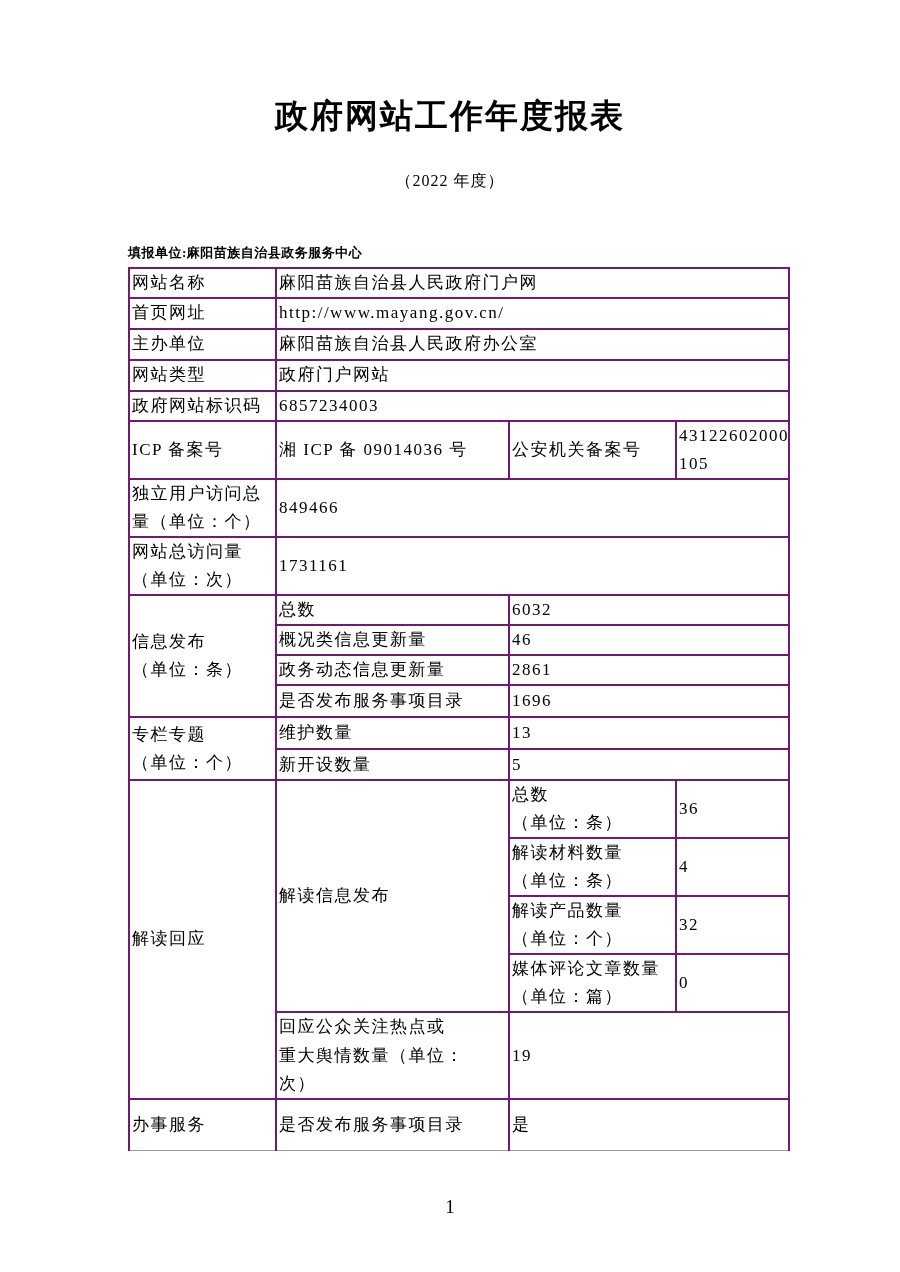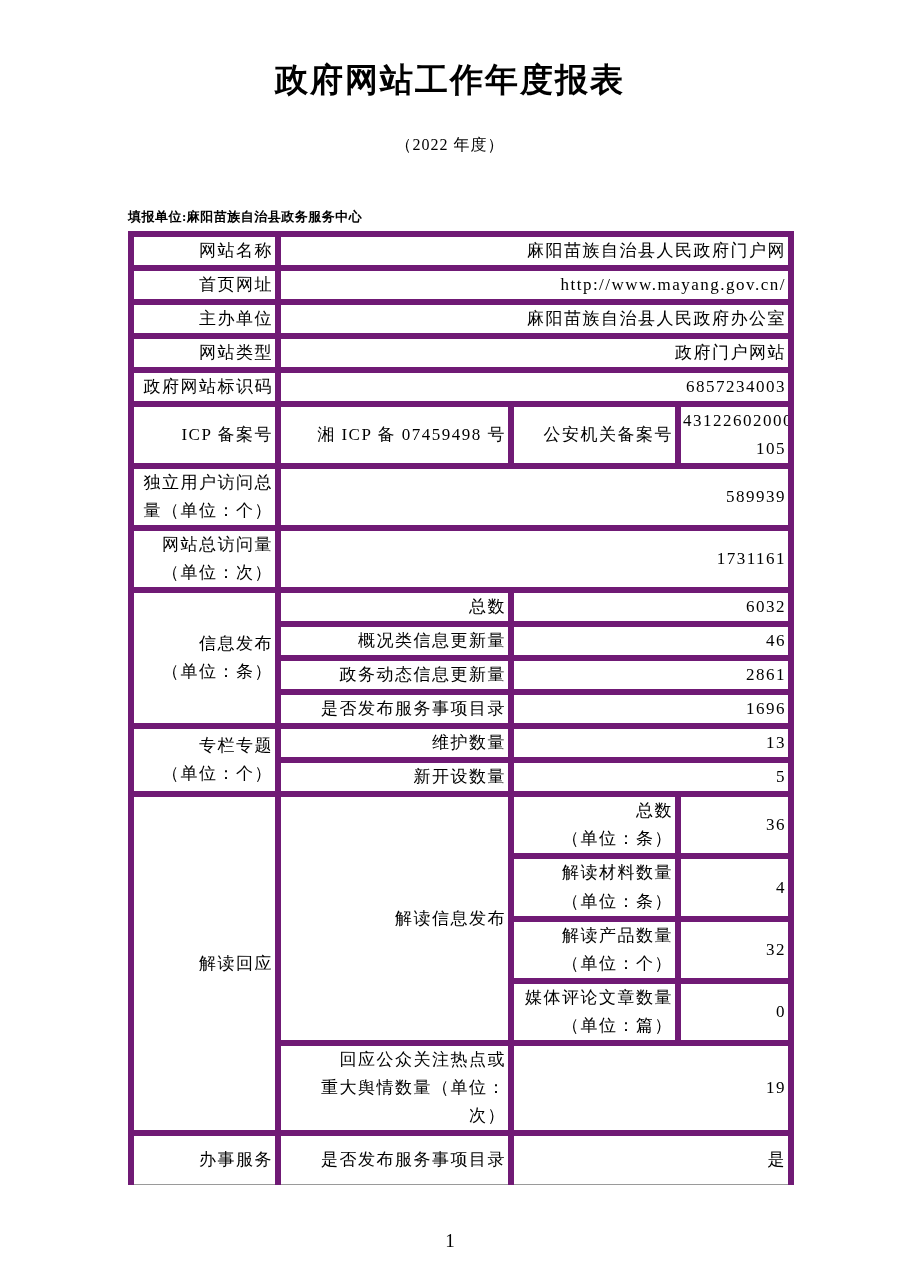--- a/index.html
+++ b/index.html
@@ -12,21 +12,21 @@
     font-family: "Liberation Serif", "DejaVu Serif", serif;
     color: #000;
   }
   .page {
     position: relative;
     width: 900px;
     height: 1272px;
   }
   .doc-title {
     margin: 0;
-    padding-top: 64px;
+    padding-top: 100px;
     text-align: center;
     font-size: 33px;
     font-weight: bold;
     letter-spacing: 2px;
     line-height: 1;
   }
   .subtitle {
     margin-top: 40px;
     text-align: center;
     font-size: 16px;
@@ -40,22 +40,22 @@
     letter-spacing: 0.5px;
     line-height: 1.2;
   }
   table.report {
     border-collapse: collapse;
     table-layout: fixed;
     width: 660px;
     margin: 6px 0 0 128px;
   }
   table.report td {
-    border: 6px solid #701a75;
-    text-align: right;
+    border: 2px solid #701a75;
+    text-align: left;
     vertical-align: middle;
     font-size: 17px;
     letter-spacing: 1.5px;
     line-height: 1.65;
     padding: 0 2px;
     white-space: pre-line;
     overflow: hidden;
   }
   tr.cut td {
     border-bottom: 1px solid #9a9a9a;
@@ -111,30 +111,30 @@
       <td colspan="3">政府门户网站</td>
     </tr>
 
     <tr style="height:29px">
       <td>政府网站标识码</td>
       <td colspan="3">6857234003</td>
     </tr>
 
     <tr style="height:55px">
       <td>ICP 备案号</td>
-      <td>湘 ICP 备 07459498 号</td>
+      <td>湘 ICP 备 09014036 号</td>
       <td>公安机关备案号</td>
       <td>43122602000
 105</td>
     </tr>
 
     <tr style="height:57px">
       <td>独立用户访问总
 量（单位：个）</td>
-      <td colspan="3">589939</td>
+      <td colspan="3">849466</td>
     </tr>
 
     <tr style="height:56px">
       <td>网站总访问量
 （单位：次）</td>
       <td colspan="3">1731161</td>
     </tr>
 
     <tr style="height:30px">
       <td rowspan="4">信息发布

